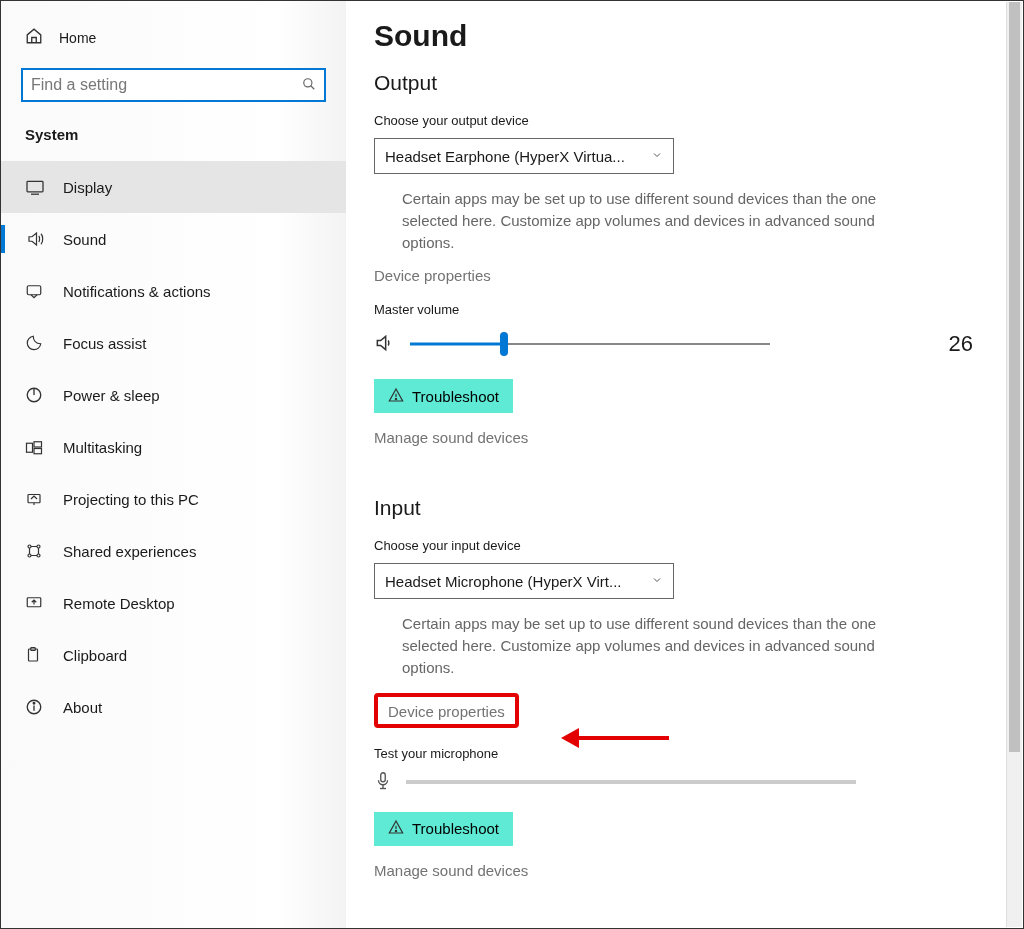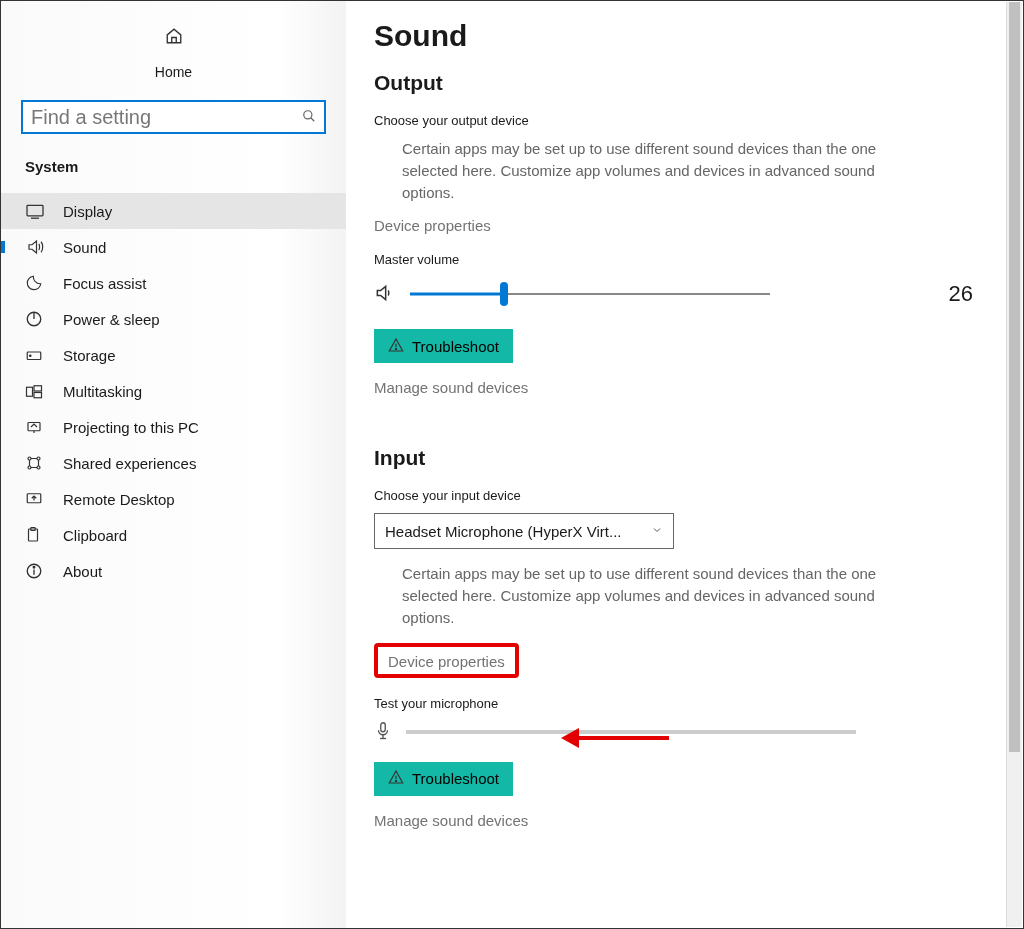--- a/index.html
+++ b/index.html
@@ -17,66 +17,66 @@
   .container { display: flex; height: 100%; }
   .sidebar {
     width: 345px;
     background: linear-gradient(to right, #fafafa 0%, #ffffff 80%, #f3f3f3 100%);
     padding-top: 18px;
     display: flex;
     flex-direction: column;
   }
   .home-row {
     display: flex; align-items: center; gap: 16px;
-    padding: 8px 24px; cursor: pointer; flex-direction: column;
+    padding: 8px 24px; cursor: pointer;
   }
   .home-row .label { font-size: 14px; }
   .search-wrap { padding: 12px 20px 16px 20px; }
   .search-box {
     width: 100%; height: 34px;
     border: 2px solid #0078d4;
     display: flex; align-items: center;
     padding: 0 8px;
     background: #fff;
   }
   .search-box input {
     flex: 1; border: none; outline: none;
-    font-size: 20px; color: #0c4a6e;
+    font-size: 16px; color: #0c4a6e;
     background: transparent;
   }
   .search-box input::placeholder { color: #777; }
   .search-box .icon { color: #666; font-size: 14px; }
   .system-header {
     padding: 8px 24px 18px 24px;
     font-weight: 600; font-size: 15px;
   }
   .nav-item {
     display: flex; align-items: center; gap: 18px;
     padding: 0 24px;
-    height: 36px;
+    height: 52px;
     cursor: pointer;
     font-size: 15px;
     color: #1a1a1a;
     position: relative;
   }
   .nav-item.hovered { background: #e5e5e5; }
   .nav-item.selected::before {
     content: "";
     position: absolute;
     left: 0; top: 12px; bottom: 12px;
     width: 4px; background: #0078d4;
   }
   .nav-item .icon { width: 20px; text-align: center; color: #333; }
   .nav-item .icon svg { display: block; }
   .main {
     flex: 1; padding: 18px 40px 20px 28px;
     overflow-y: auto;
   }
   h1.page-title { font-weight: 600; font-size: 30px; margin-bottom: 18px; }
-  h2.section-title { font-weight: 700; font-size: 21px; margin: 0 0 18px 0; }
+  h2.section-title { font-weight: 400; font-size: 21px; margin: 0 0 18px 0; }
   .field-label { font-size: 13px; margin-bottom: 10px; }
   .select-box {
     width: 300px; height: 36px;
     border: 1.5px solid #666;
     display: flex; align-items: center;
     padding: 0 10px;
     cursor: pointer;
     background: #fff;
     justify-content: space-between;
     margin-bottom: 14px;
@@ -104,21 +104,21 @@
   }
   .thumb {
     position: absolute; width: 8px; height: 24px;
     background: #0078d4; border-radius: 4px;
     top: 50%; transform: translate(-50%, -50%);
   }
   .vol-value { font-size: 22px; margin-left: auto; padding-right: 10px; }
   .btn {
     display: inline-flex; align-items: center; gap: 8px;
     height: 34px; padding: 0 14px;
-    background: #14b8a6; border: none;
+    background: #5eead4; border: none;
     font-size: 15px; cursor: pointer;
     margin-bottom: 16px;
   }
   .mic-row {
     display: flex; align-items: center; gap: 14px;
     margin: 10px 0 18px 0;
   }
   .mic-bar {
     flex: 1; height: 4px; background: #ccc;
     max-width: 450px;
@@ -197,49 +197,49 @@
       <span class="icon">
         <svg width="20" height="18" viewBox="0 0 24 24" fill="none" stroke="#333" stroke-width="1.6">
             <path d="M4 9v6h4l6 5V4L8 9H4z"></path>
             <path d="M17 8c1.5 1.5 1.5 6.5 0 8"></path>
             <path d="M20 5c3 3 3 11 0 14"></path>
           </svg>
       </span>
       <span>Sound</span>
     </div>
 
+    <div class="nav-item">
+      <span class="icon">
+        <svg width="18" height="16" viewBox="0 0 24 20" fill="none" stroke="#333" stroke-width="1.6">
+            <rect x="3" y="3" width="18" height="12" rx="2"></rect>
+            <path d="M8 15l4 4 4-4"></path>
+          </svg>
+      </span>
+      <span>Notifications &amp; actions</span>
+    </div>
 
     <div class="nav-item">
       <span class="icon">
         <svg width="18" height="18" viewBox="0 0 24 24" fill="none" stroke="#333" stroke-width="1.6">
             <path d="M21 13A9 9 0 1 1 11 3c0 5 3 10 10 10z"></path>
           </svg>
       </span>
       <span>Focus assist</span>
     </div>
 
     <div class="nav-item">
       <span class="icon">
         <svg width="18" height="18" viewBox="0 0 24 24" fill="none" stroke="#333" stroke-width="1.8">
             <circle cx="12" cy="12" r="9"></circle>
             <line x1="12" y1="3" x2="12" y2="12"></line>
           </svg>
       </span>
       <span>Power &amp; sleep</span>
     </div>
 
-    <div class="nav-item">
-      <span class="icon">
-        <svg width="18" height="16" viewBox="0 0 24 20" fill="none" stroke="#333" stroke-width="1.6">
-            <rect x="3" y="6" width="18" height="10" rx="1"></rect>
-            <circle cx="7" cy="11" r="1" fill="#333"></circle>
-          </svg>
-      </span>
-      <span>Storage</span>
-    </div>
 
 
     <div class="nav-item">
       <span class="icon">
         <svg width="18" height="16" viewBox="0 0 24 20" fill="none" stroke="#333" stroke-width="1.6">
             <rect x="2" y="5" width="8" height="12"></rect>
             <rect x="12" y="3" width="10" height="7"></rect>
             <rect x="12" y="12" width="10" height="7"></rect>
           </svg>
       </span>
@@ -301,20 +301,28 @@
       <span>About</span>
     </div>
   </div>
 
   <div class="main">
     <h1 class="page-title">Sound</h1>
 
     
     <h2 class="section-title">Output</h2>
     <div class="field-label">Choose your output device</div>
+    <div class="select-box">
+      <span class="sel-label">Headset Earphone (HyperX Virtua...</span>
+      <span class="chev">
+        <svg width="12" height="12" viewBox="0 0 24 24" fill="none" stroke="#555" stroke-width="2">
+            <path d="M6 9l6 6 6-6"></path>
+          </svg>
+      </span>
+    </div>
     <div class="help-text">Certain apps may be set up to use different sound devices than the one selected here. Customize app volumes and devices in advanced sound options.</div>
     <span class="link">Device properties</span>
 
     <div class="field-label">Master volume</div>
     <div class="slider-row">
       <span>
         <svg width="20" height="20" viewBox="0 0 24 24" fill="none" stroke="#333" stroke-width="1.8">
             <path d="M4 9v6h4l6 5V4L8 9H4z"></path>
             <path d="M17 9c1 1 1 5 0 6"></path>
           </svg>

